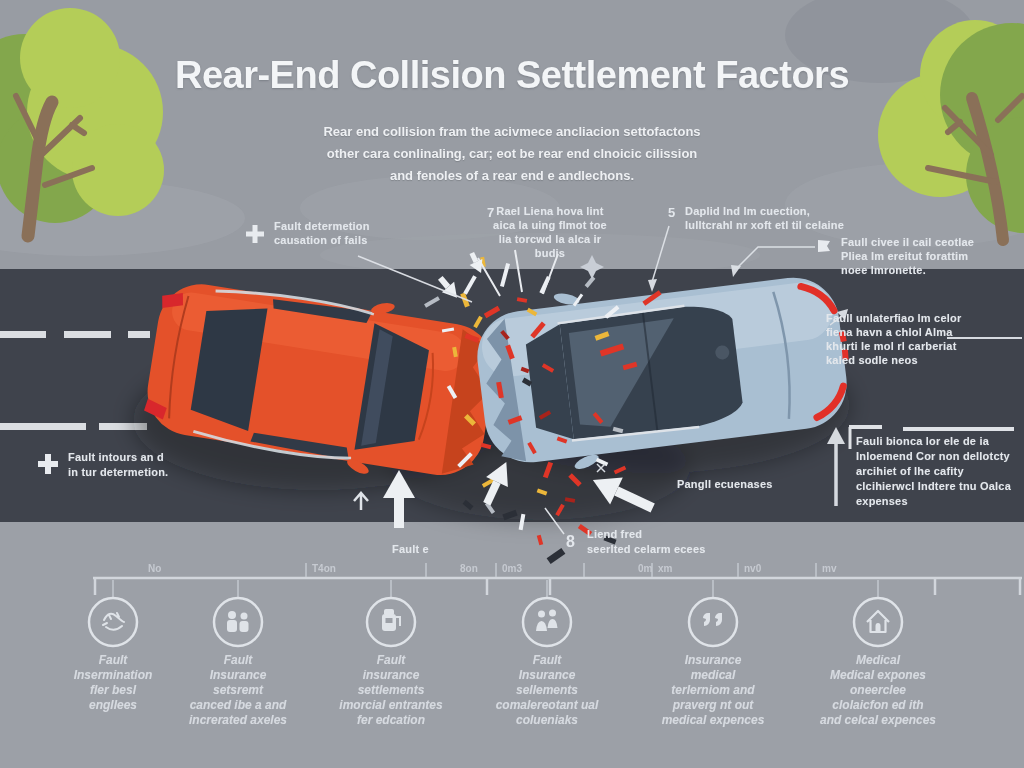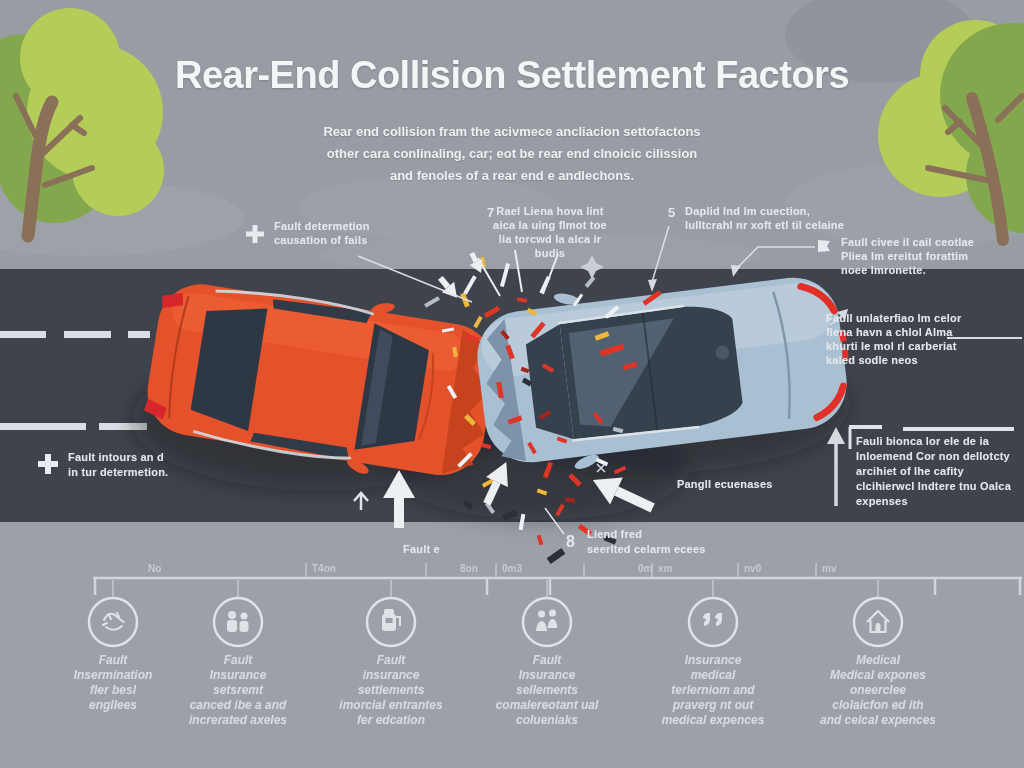--- a/index.html
+++ b/index.html
@@ -314,21 +314,21 @@
 </div>
 
 <svg style="position:absolute;left:36px;top:452px;" width="24" height="24">
   <path d="M12,2 V22 M2,12 H22" stroke="#e8ebef" stroke-width="6"></path>
 </svg>
 <div class="anno" style="left:68px;top:450px;line-height:15px;">
   <div>Fault intours an d</div>
   <div>in tur determetion.</div>
 </div>
 
-<div class="anno" style="left:403px;top:542px;text-align:center;">
+<div class="anno" style="left:392px;top:542px;text-align:center;">
   <div>Fault e</div>
 </div>
 
 <span class="prefix" style="left:566px;top:533px;font-size:16px;">8</span>
 <div class="anno" style="left:587px;top:527px;line-height:15px;">
   <div>Liend fred</div>
   <div>seerlted celarm ecees</div>
 </div>
 
 <div class="anno" style="left:677px;top:477px;">

